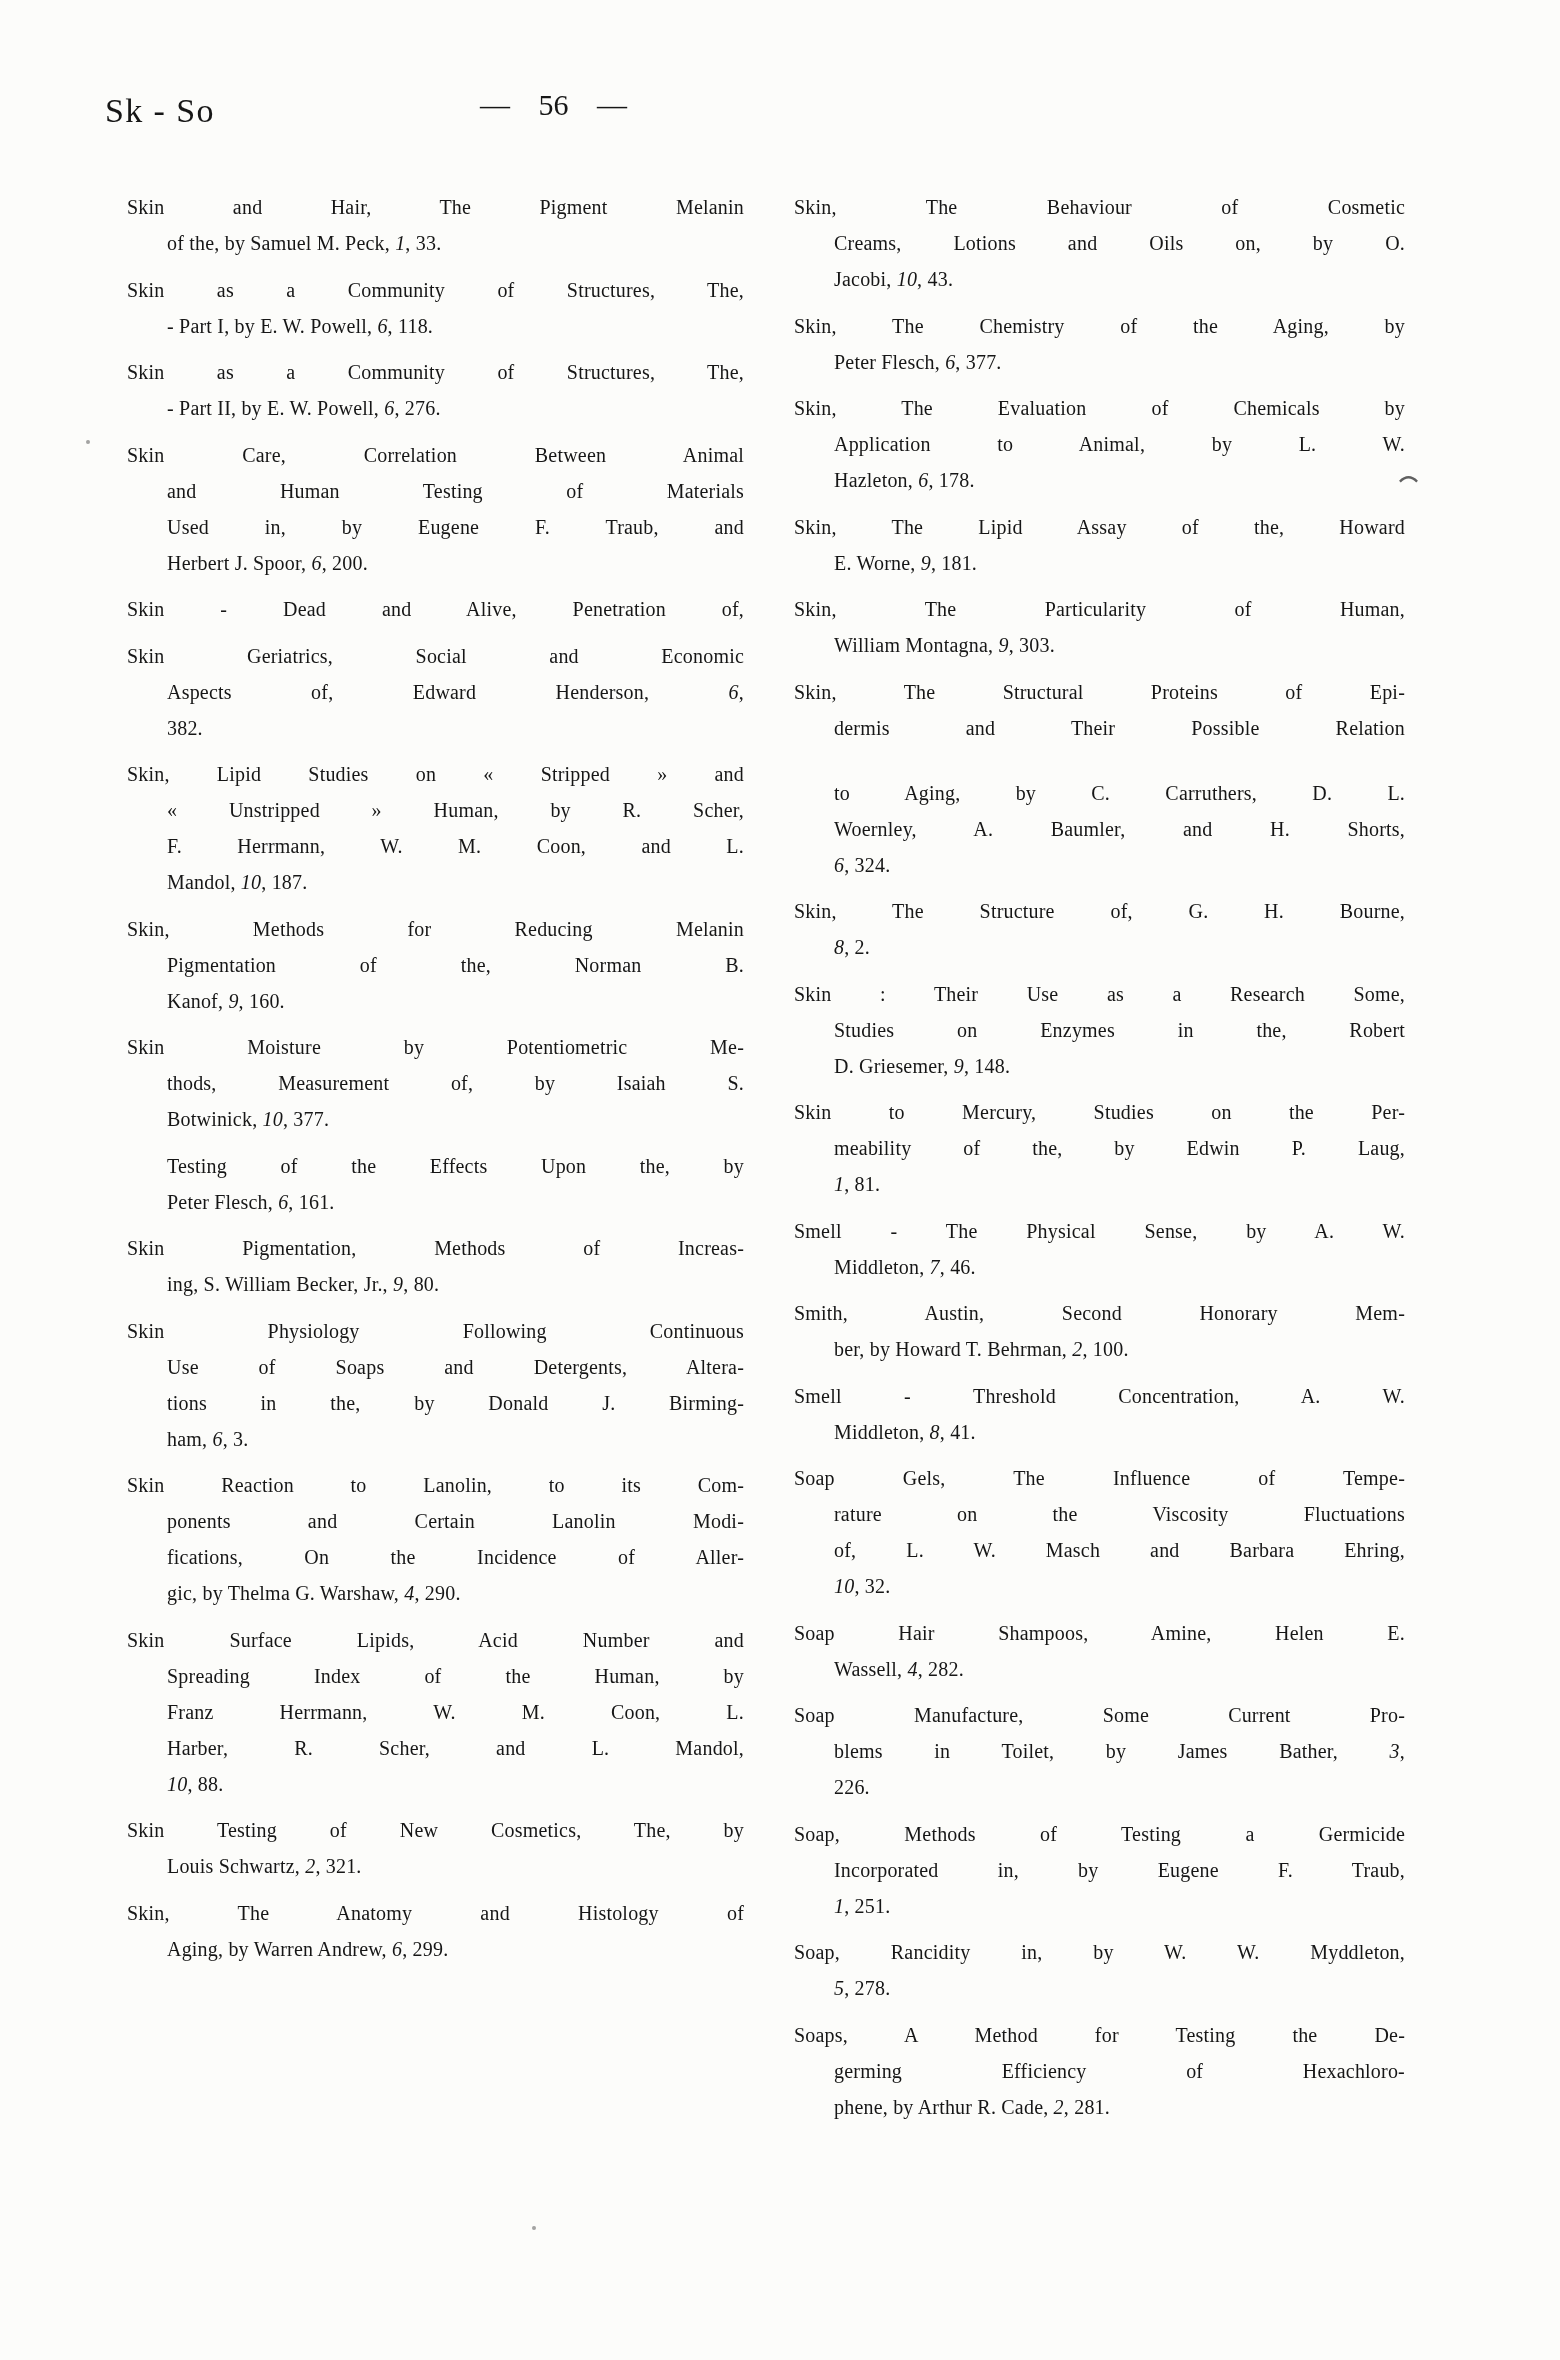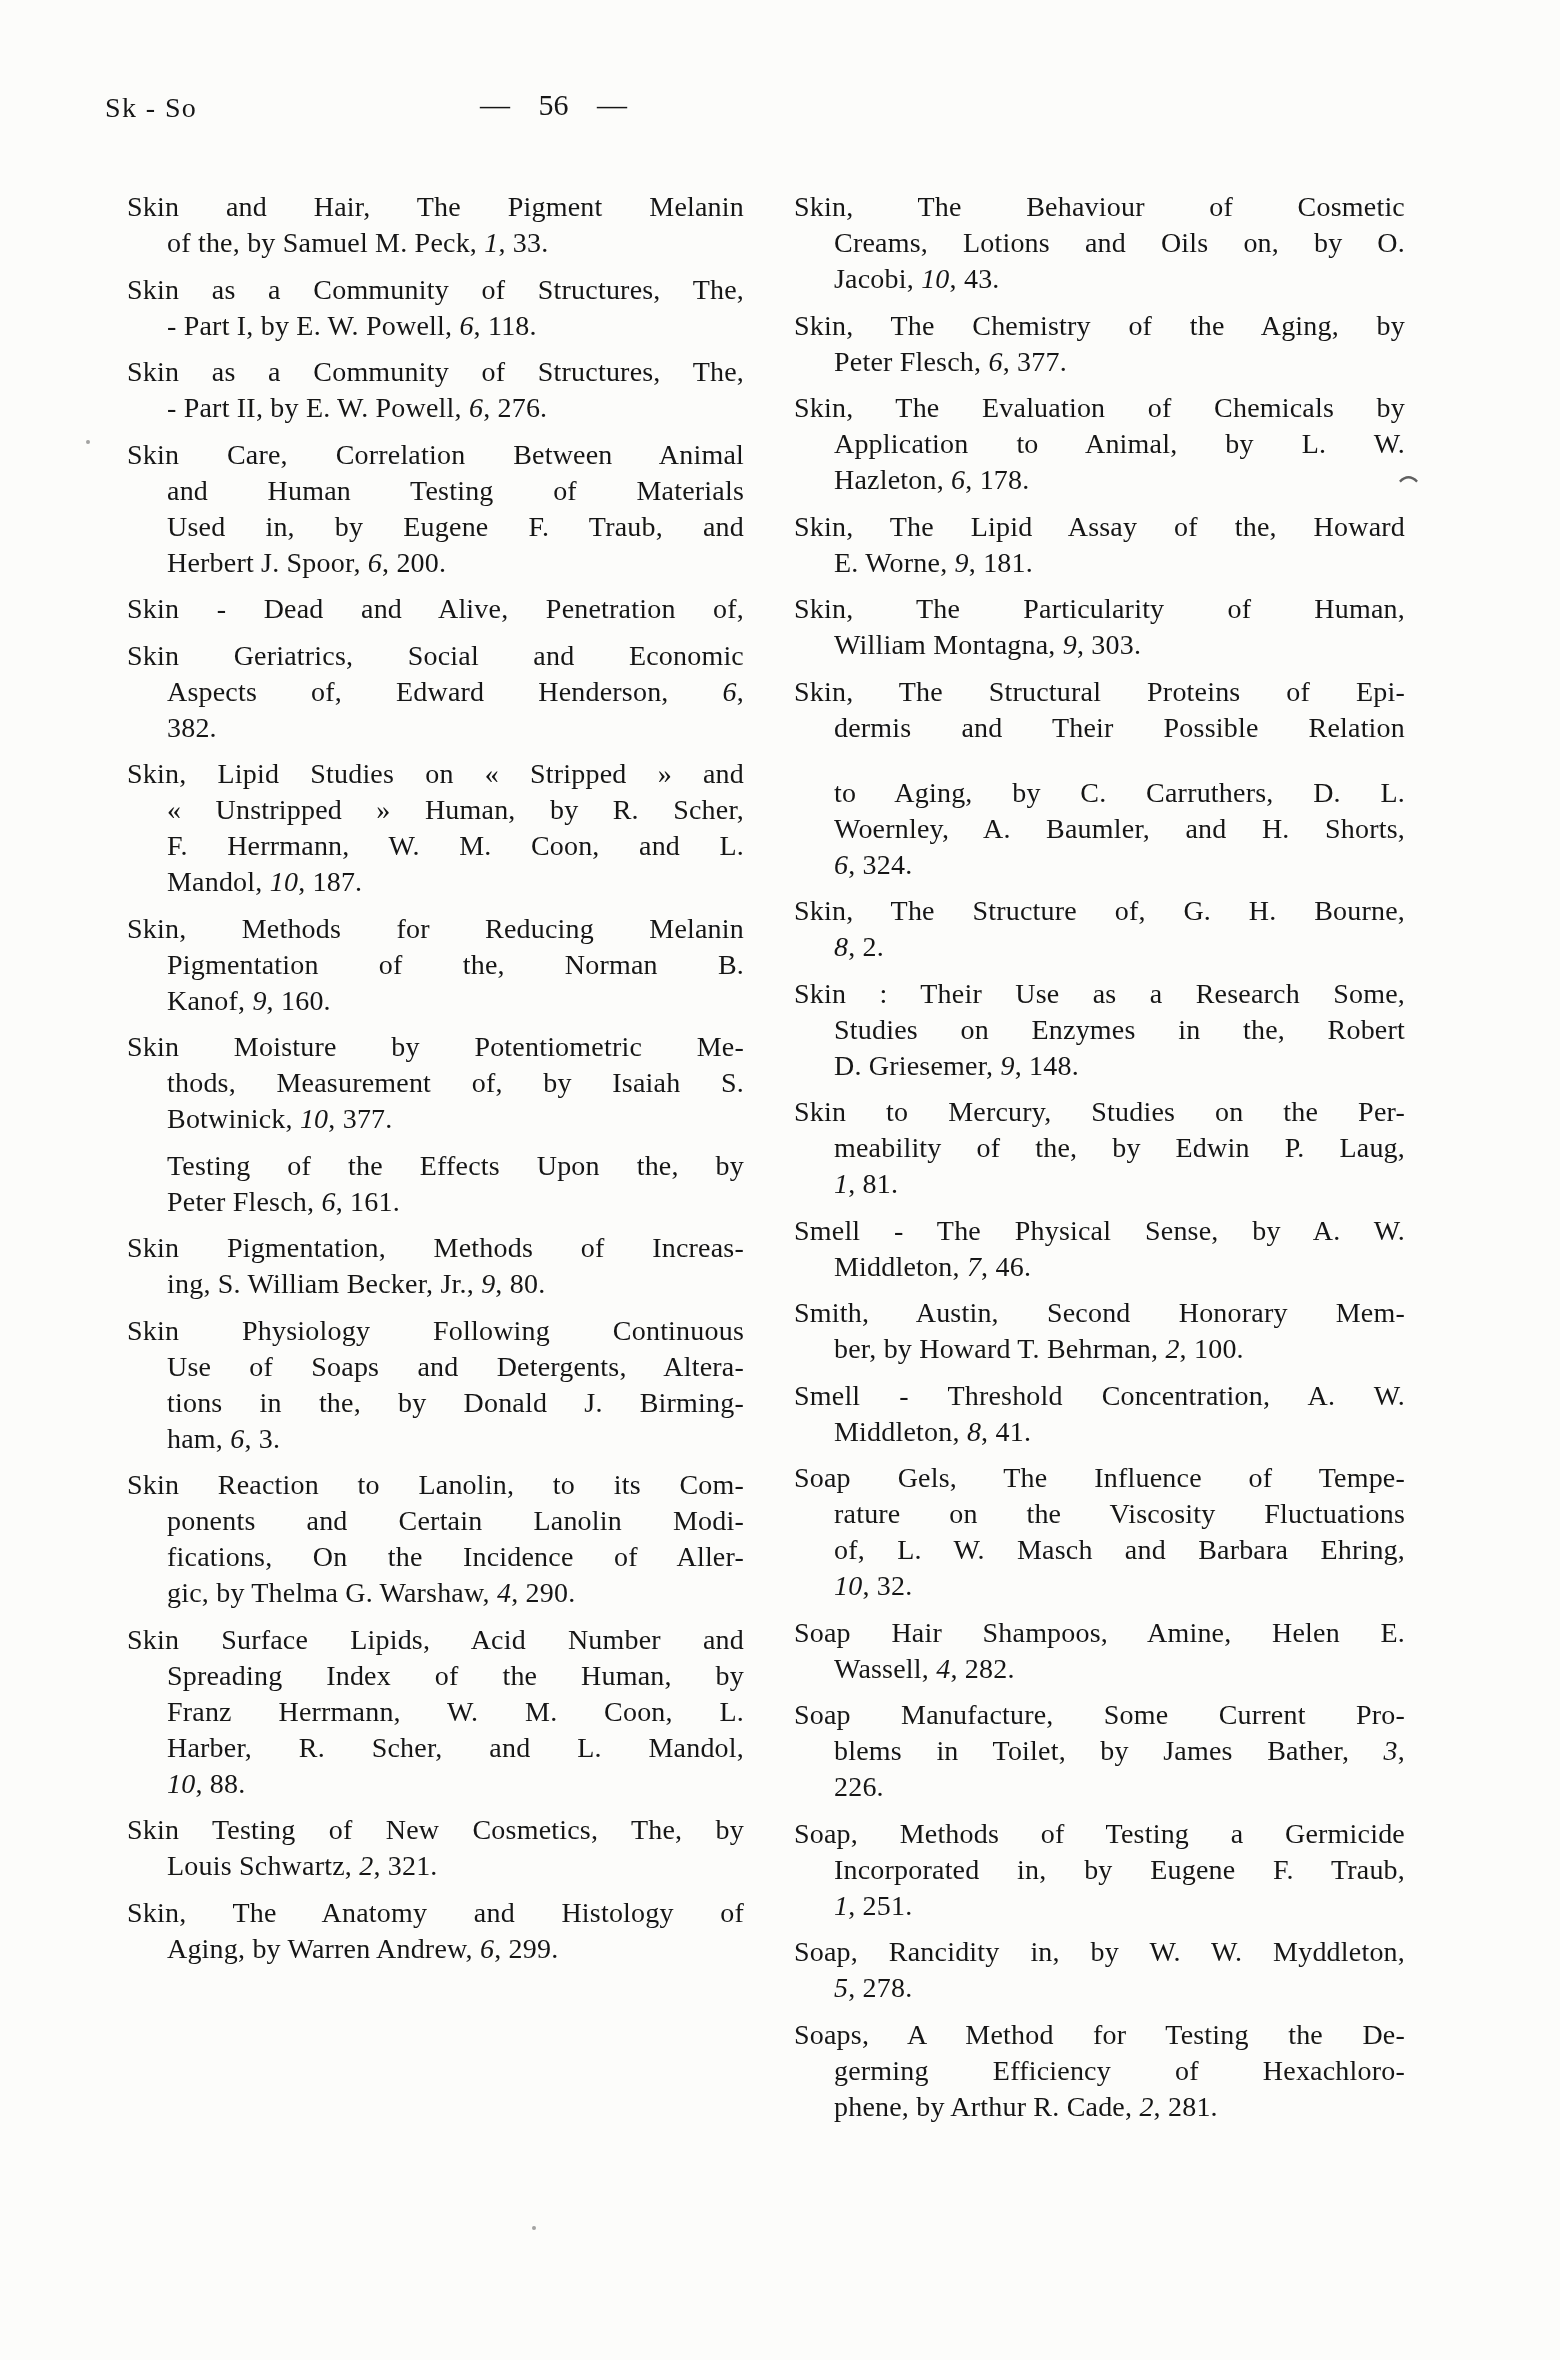--- a/index.html
+++ b/index.html
@@ -13,36 +13,36 @@
     background: #fcfcfa;
     color: #161616;
     font-family: "Liberation Serif", "DejaVu Serif", serif;
     overflow: hidden;
   }
 
   .header-range {
     position: absolute;
     left: 105px;
     top: 92px;
-    font-size: 28px;
+    font-size: 34px;
     letter-spacing: 1.4px;
   }
 
   .header-page {
     position: absolute;
     left: 480px;
     top: 88px;
     font-size: 30px;
     word-spacing: 21px;
   }
 
   .column {
     position: absolute;
     top: 189px;
-    font-size: 28px;
+    font-size: 20px;
     letter-spacing: 0.2px;
   }
   #col-left  { left: 127px; width: 617px; }
   #col-right { left: 794px; width: 611px; }
 
   .entry { margin-bottom: 10.5px; }
 
   .line {
     line-height: 36px;
     text-align: left;

